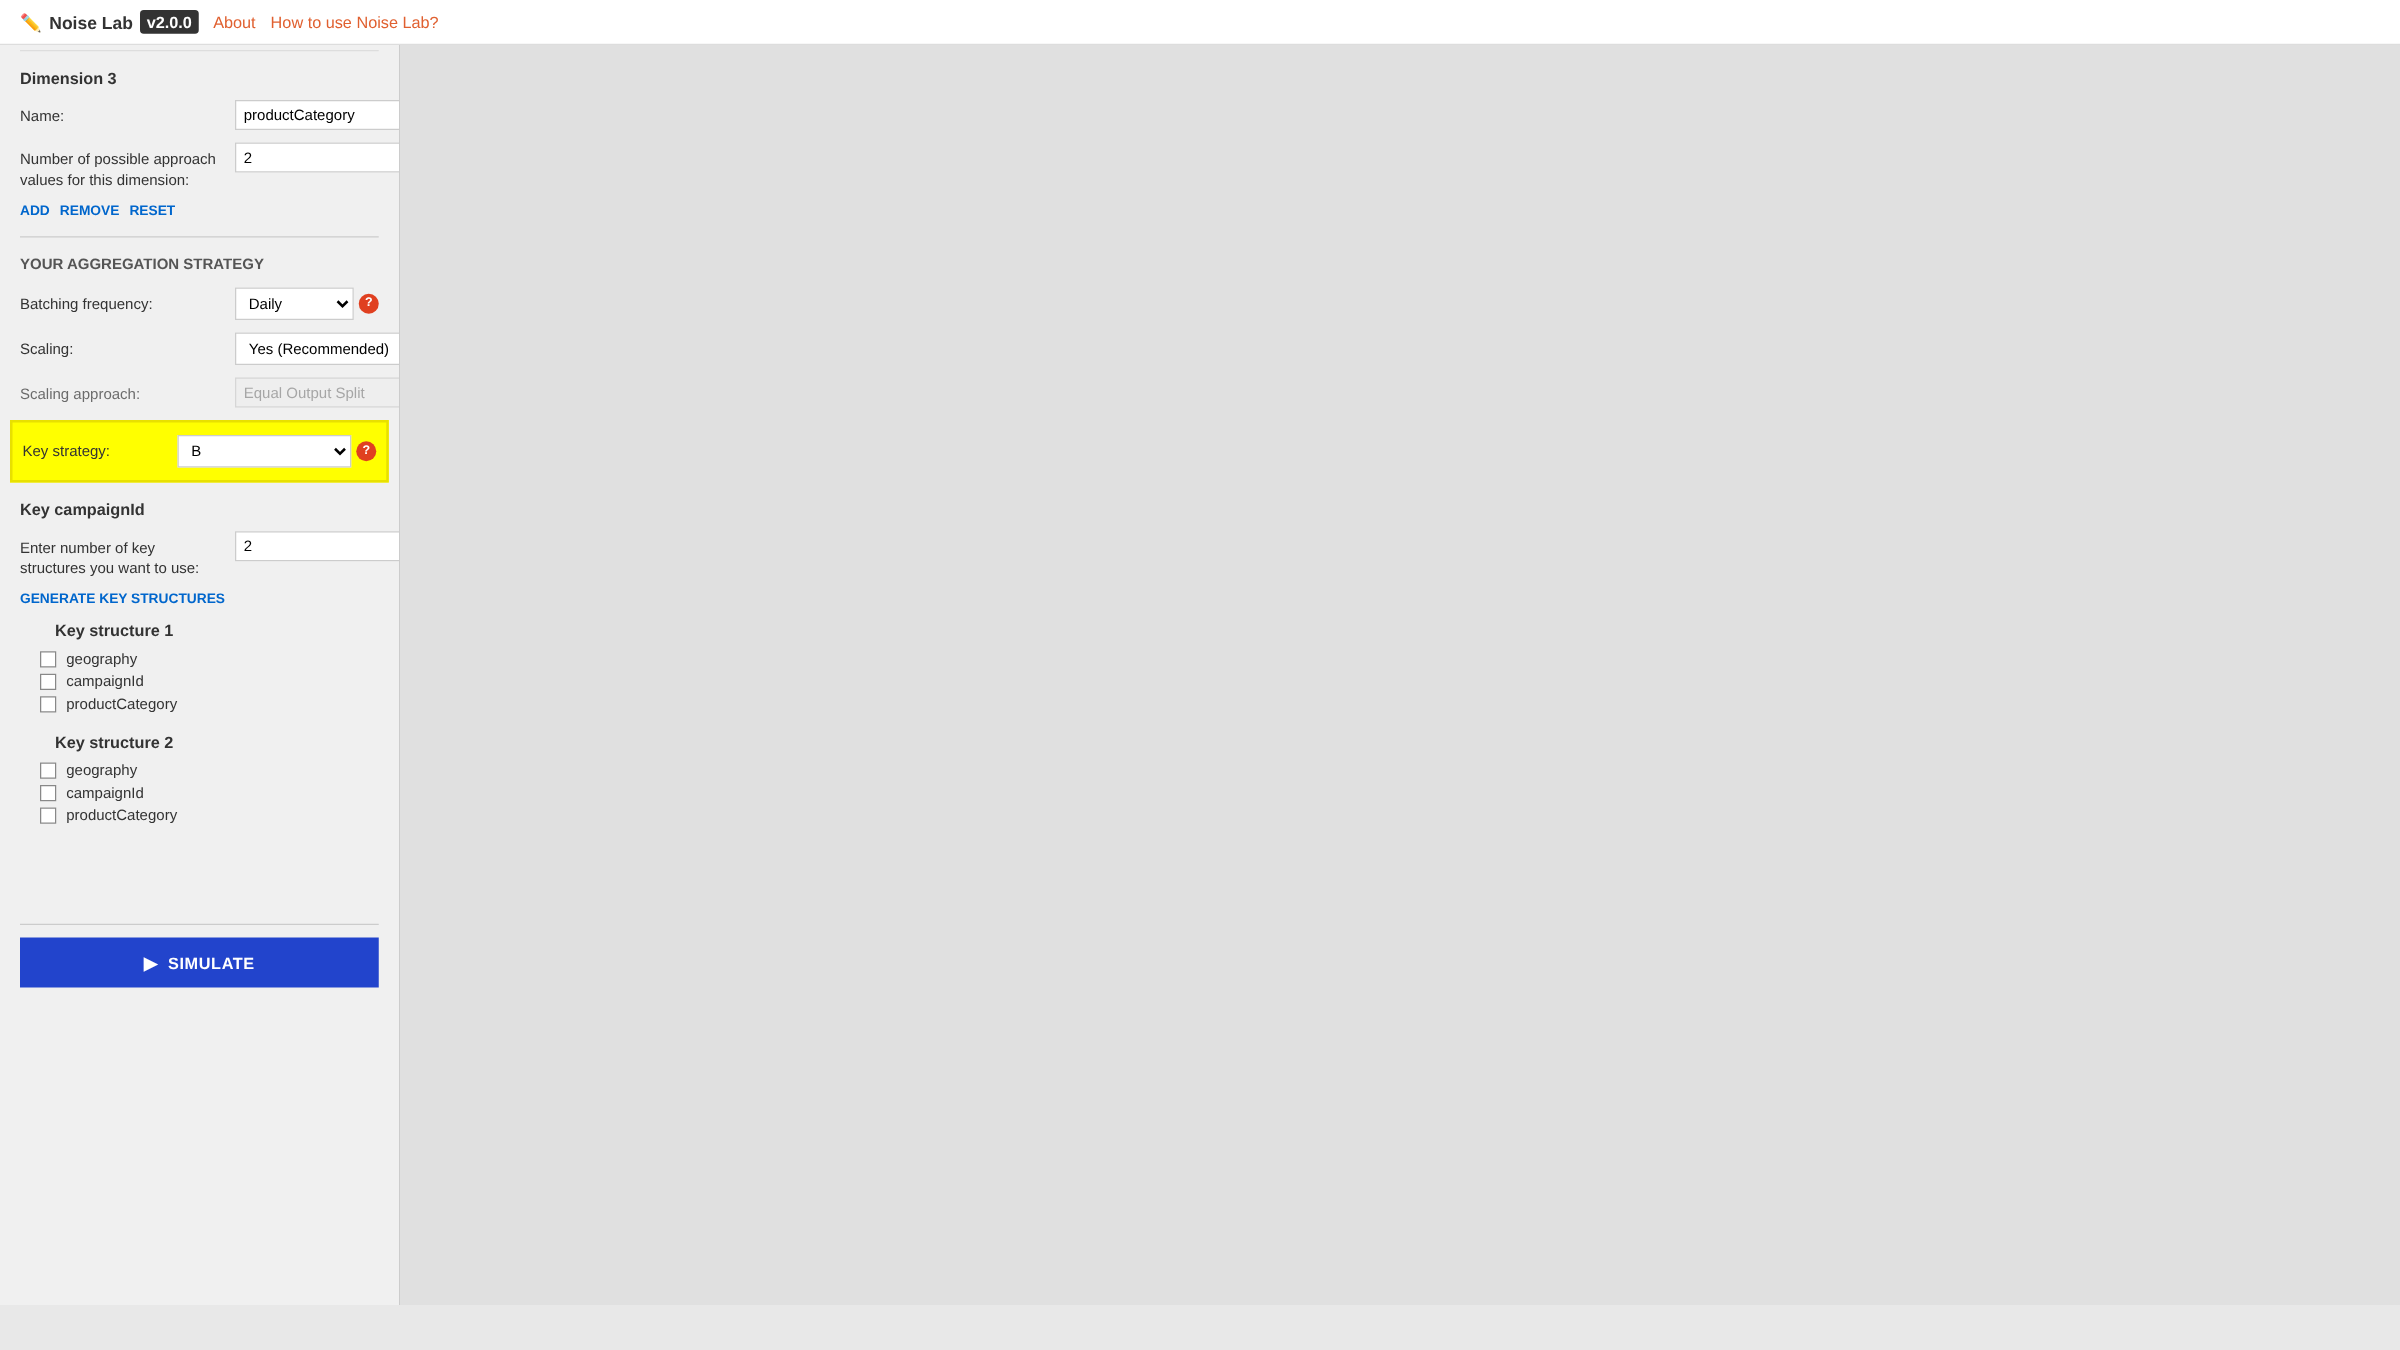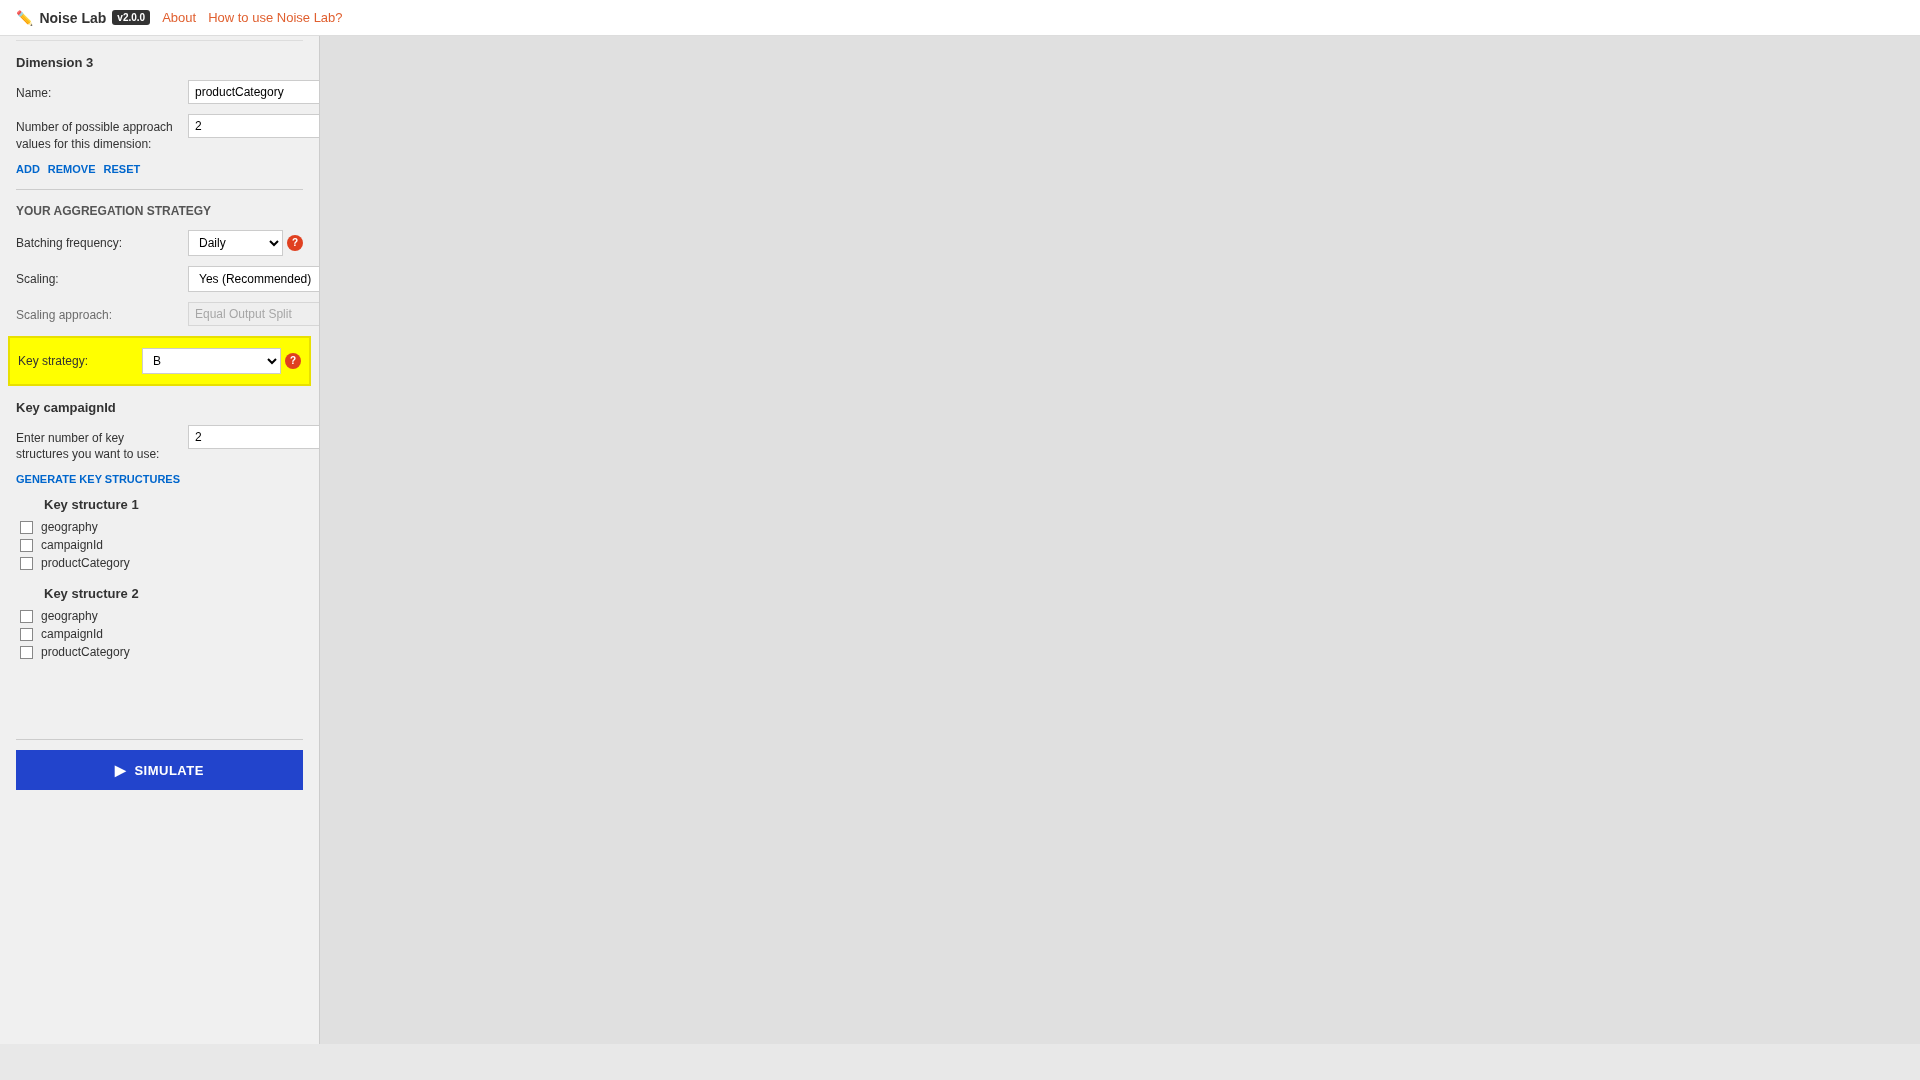--- a/index.html
+++ b/index.html
@@ -29,21 +29,21 @@
       display: flex;
       align-items: center;
       gap: 6px;
       font-weight: bold;
       font-size: 14px;
     }
 
     .version-badge {
       background: #333;
       color: #fff;
-      font-size: 10px;
+      font-size: 13px;
       padding: 2px 5px;
       border-radius: 3px;
     }
 
     .nav-link {
       color: #e06030;
       text-decoration: none;
       font-size: 13px;
       cursor: pointer;
     }
@@ -205,21 +205,21 @@
       color: #333;
       margin-bottom: 8px;
       padding-left: 28px;
     }
 
     .checkbox-row {
       display: flex;
       align-items: center;
       gap: 8px;
       margin-bottom: 4px;
-      margin-left: 4px;
+      margin-left: 16px;
     }
 
     .checkbox-item {
       width: 13px;
       height: 13px;
       border: 1px solid #888;
       background: #fff;
       display: inline-block;
     }
 

